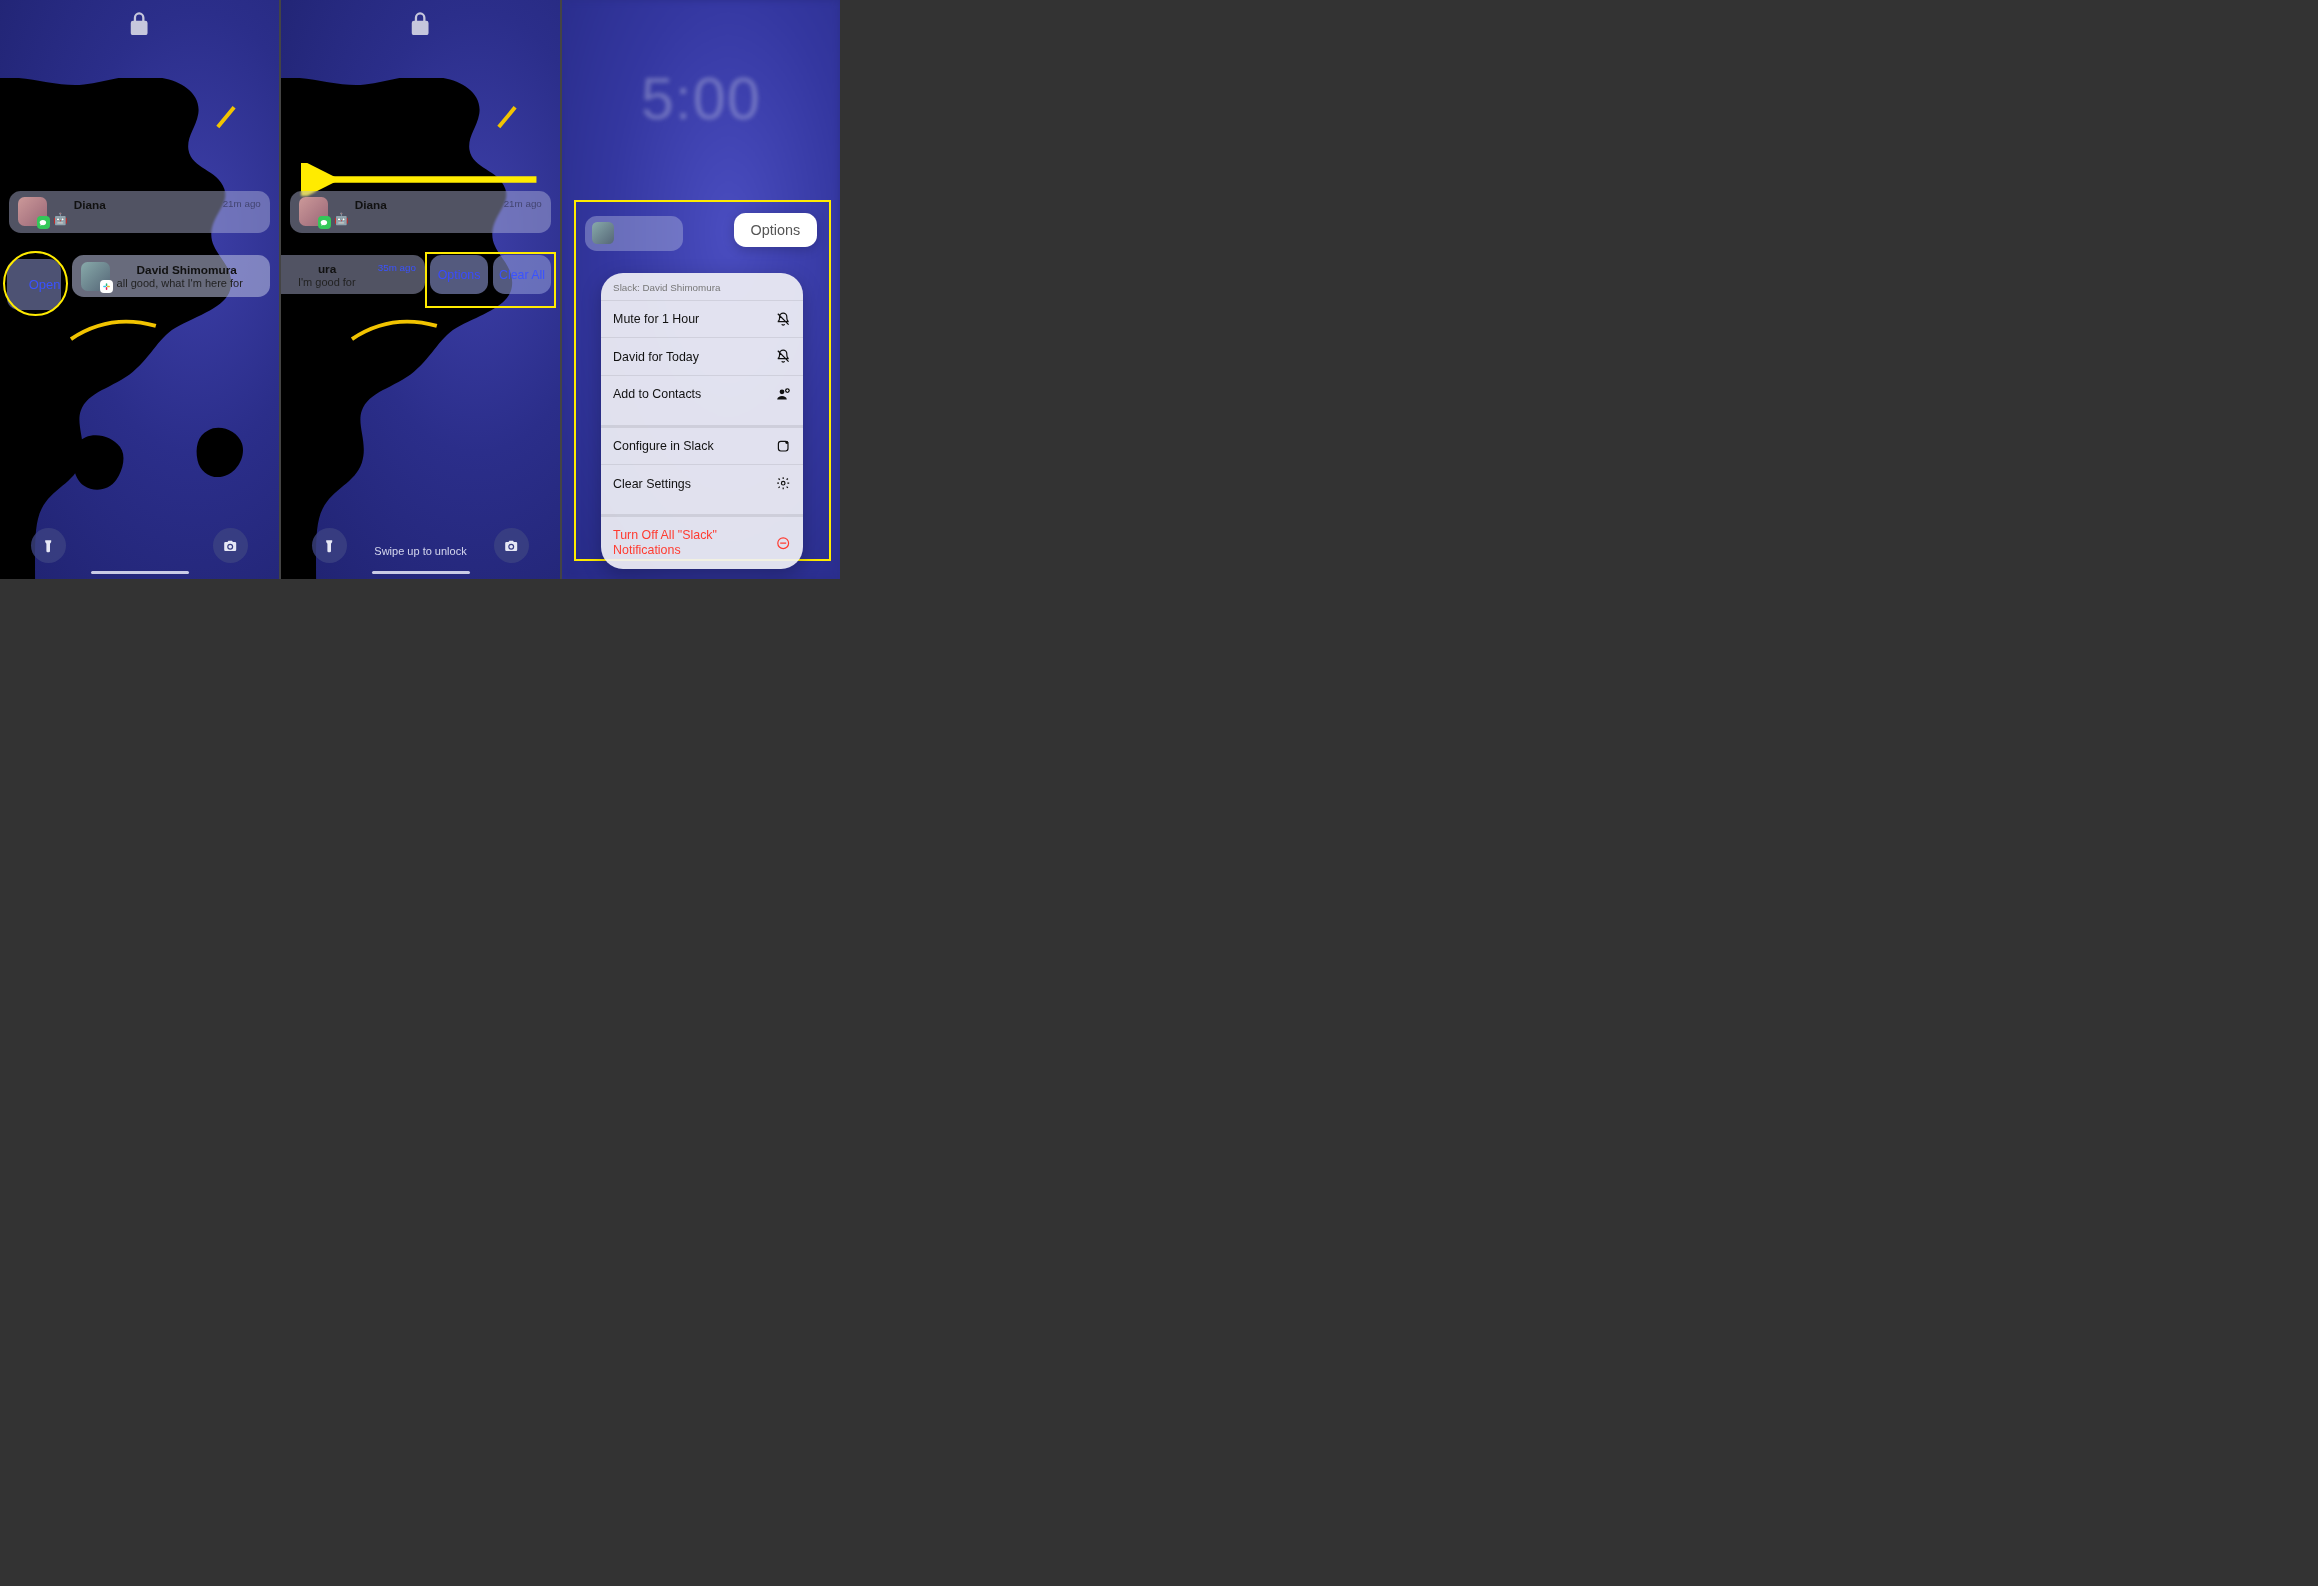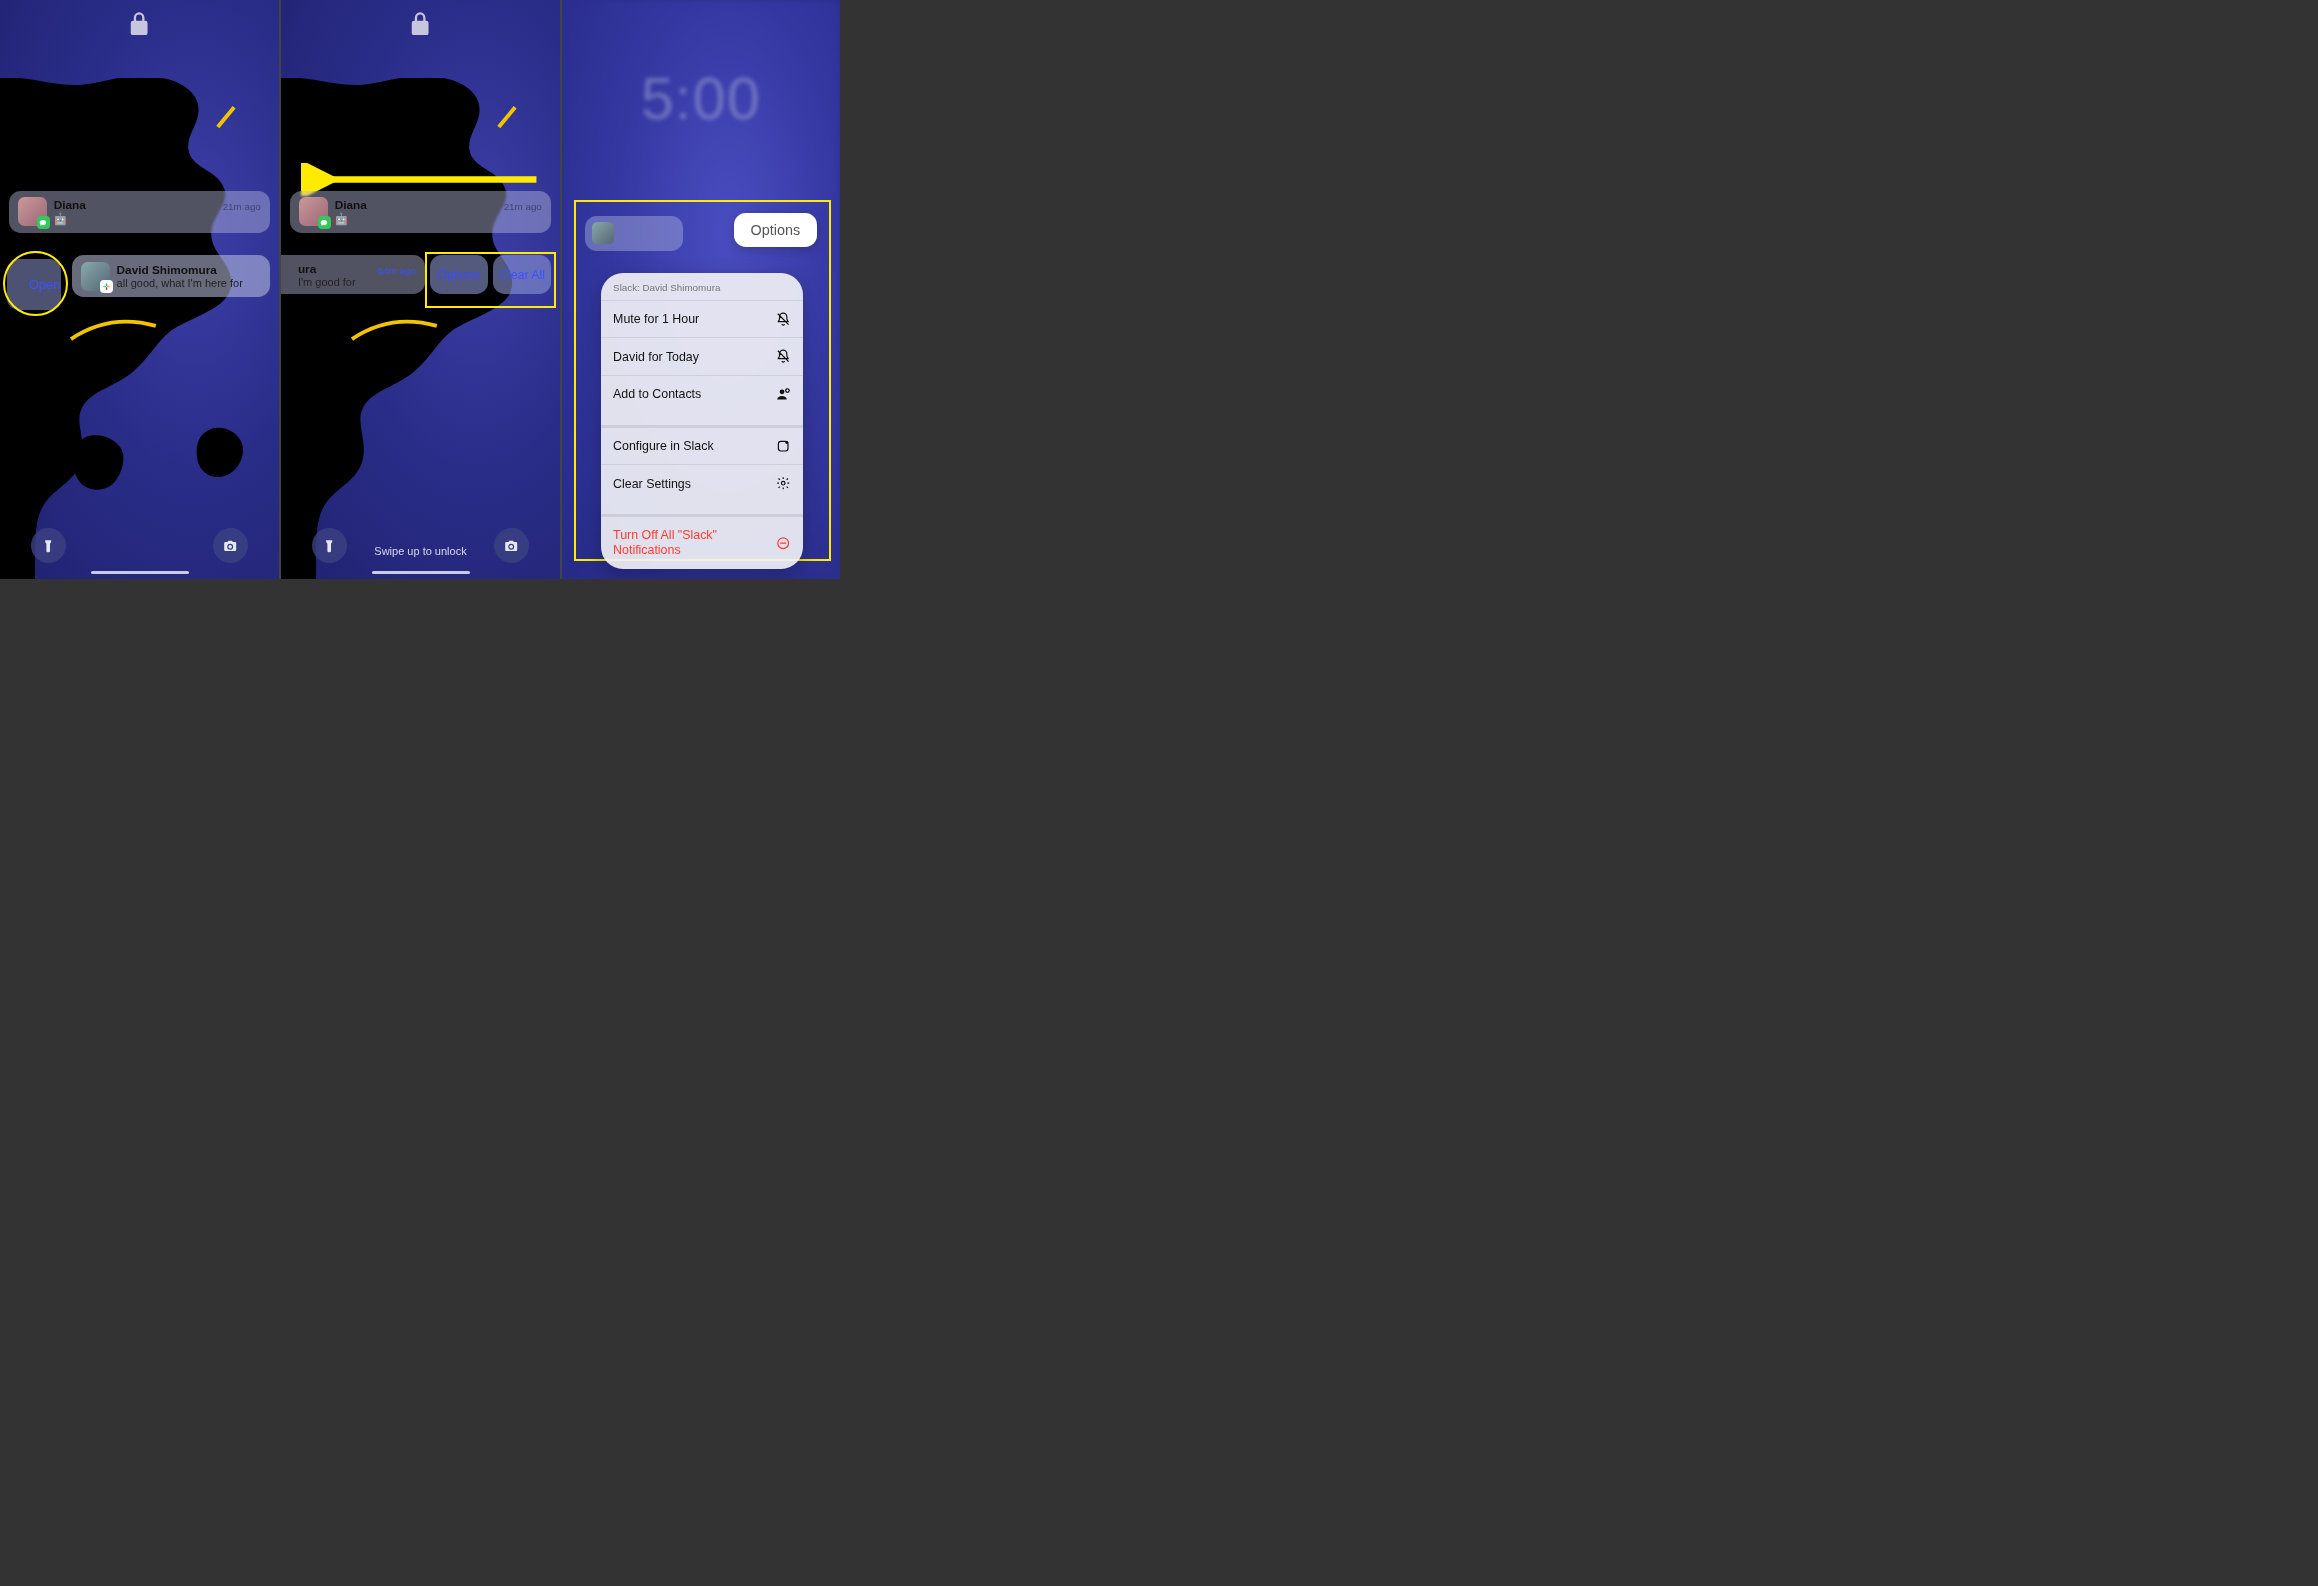--- a/index.html
+++ b/index.html
@@ -82,21 +82,21 @@
   .avatar.male { background: linear-gradient(135deg,#8aa,#567); }
   .badge {
     position:absolute; bottom:-2.6px; right:-2.6px;
     width:13px;height:13px;border-radius:3.9px;
     display:flex;align-items:center;justify-content:center;
     font-size:7.8px;
   }
   .badge.msg { background:#34c759; color:#fff; }
   .badge.slack { background:#fff; }
   .notif-body { flex:1; min-width:0; }
-  .notif-title { font-weight:600; font-size:11.8px; color:#111; display:flex; justify-content:space-between; align-items:flex-end; }
+  .notif-title { font-weight:600; font-size:11.8px; color:#111; display:flex; justify-content:space-between; align-items:flex-start;margin-left:20px; }
   .notif-time { font-weight:400; font-size:9.8px; color: rgba(30,30,50,.55); }
   .notif-msg { font-size:11px; color:#222; white-space:nowrap; overflow:hidden; text-overflow:ellipsis; }
   .emoji { font-size:11.8px; }
 
   
   .swipe-open {
     position: absolute; left: 6.5px; top: 259px;
     width: 54px; height: 51px;
     background: rgba(140,150,210,.55);
     border-radius: 11.8px;
@@ -348,21 +348,21 @@
       <div class="notif-msg emoji">🤖</div>
     </div>
   </div>
 
   <div class="swipe-row">
     <div class="notif" style="flex:0 0 366px;">
       <div style="flex:1"></div>
       <div class="notif-body" style="text-align:left; flex:0 0 118px;">
         <div class="notif-title">
           <span>ura</span>
-          <span class="notif-time" style="color:#3a52ff;">54m ago</span>
+          <span class="notif-time" style="color:#3a52ff;">35m ago</span>
         </div>
         <div class="notif-msg">I'm good for</div>
       </div>
     </div>
     <div class="swipe-btn">
       <span>Options</span>
     </div>
     <div class="swipe-btn clear">
       <span>Clear All</span>
     </div>

